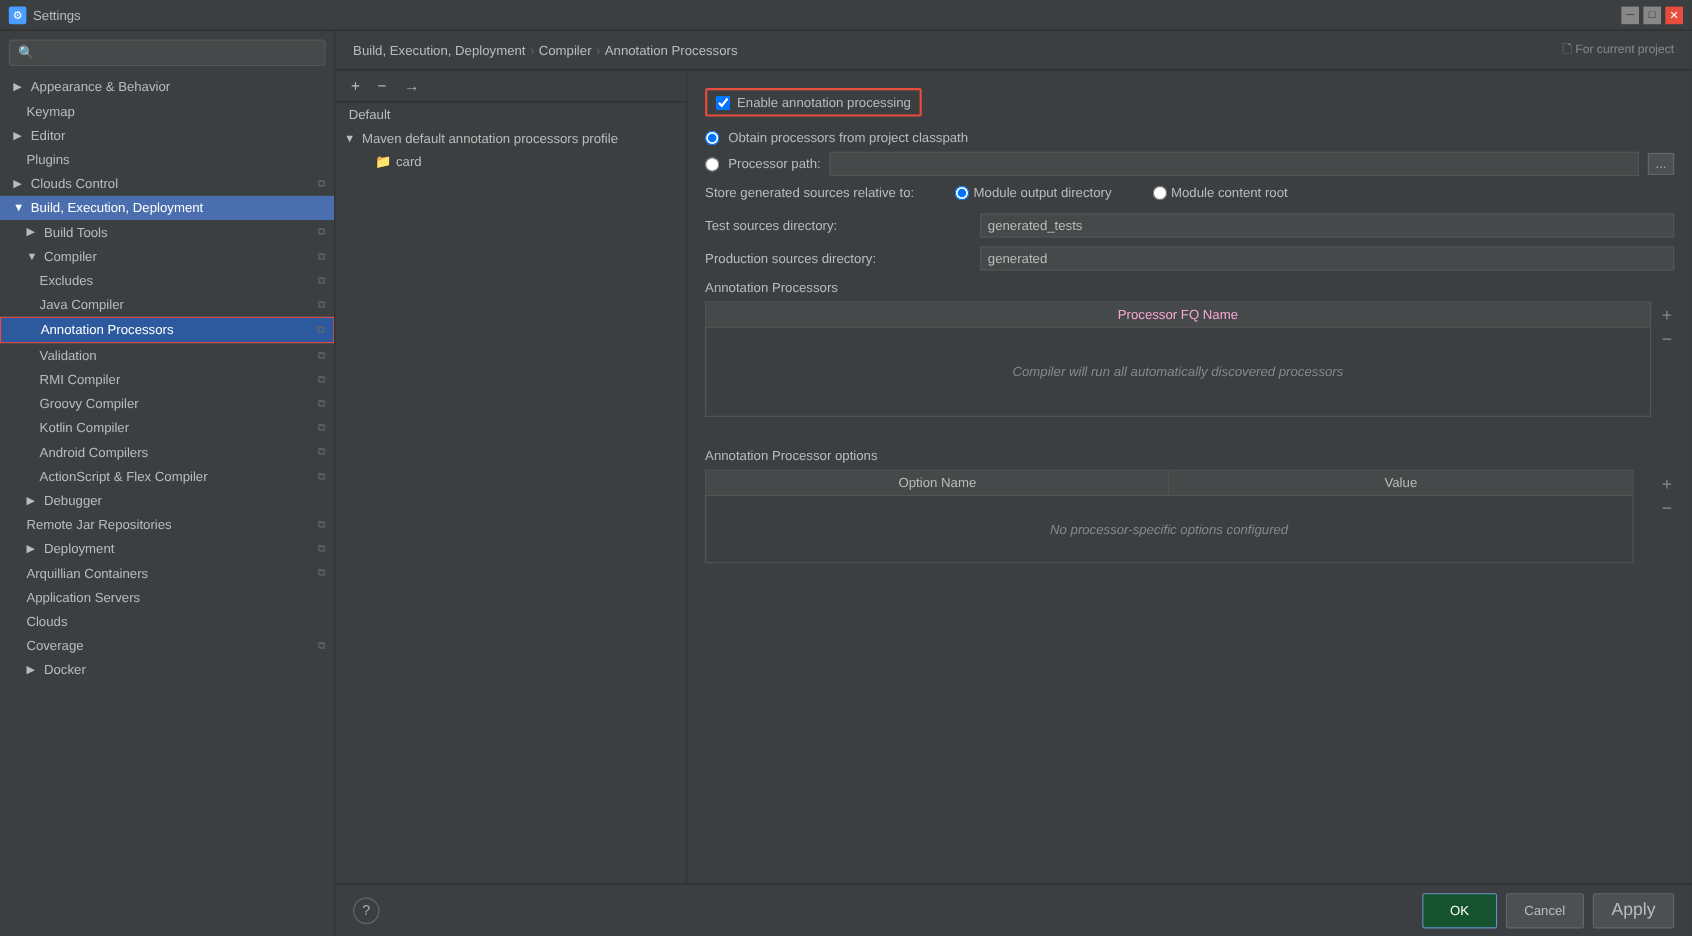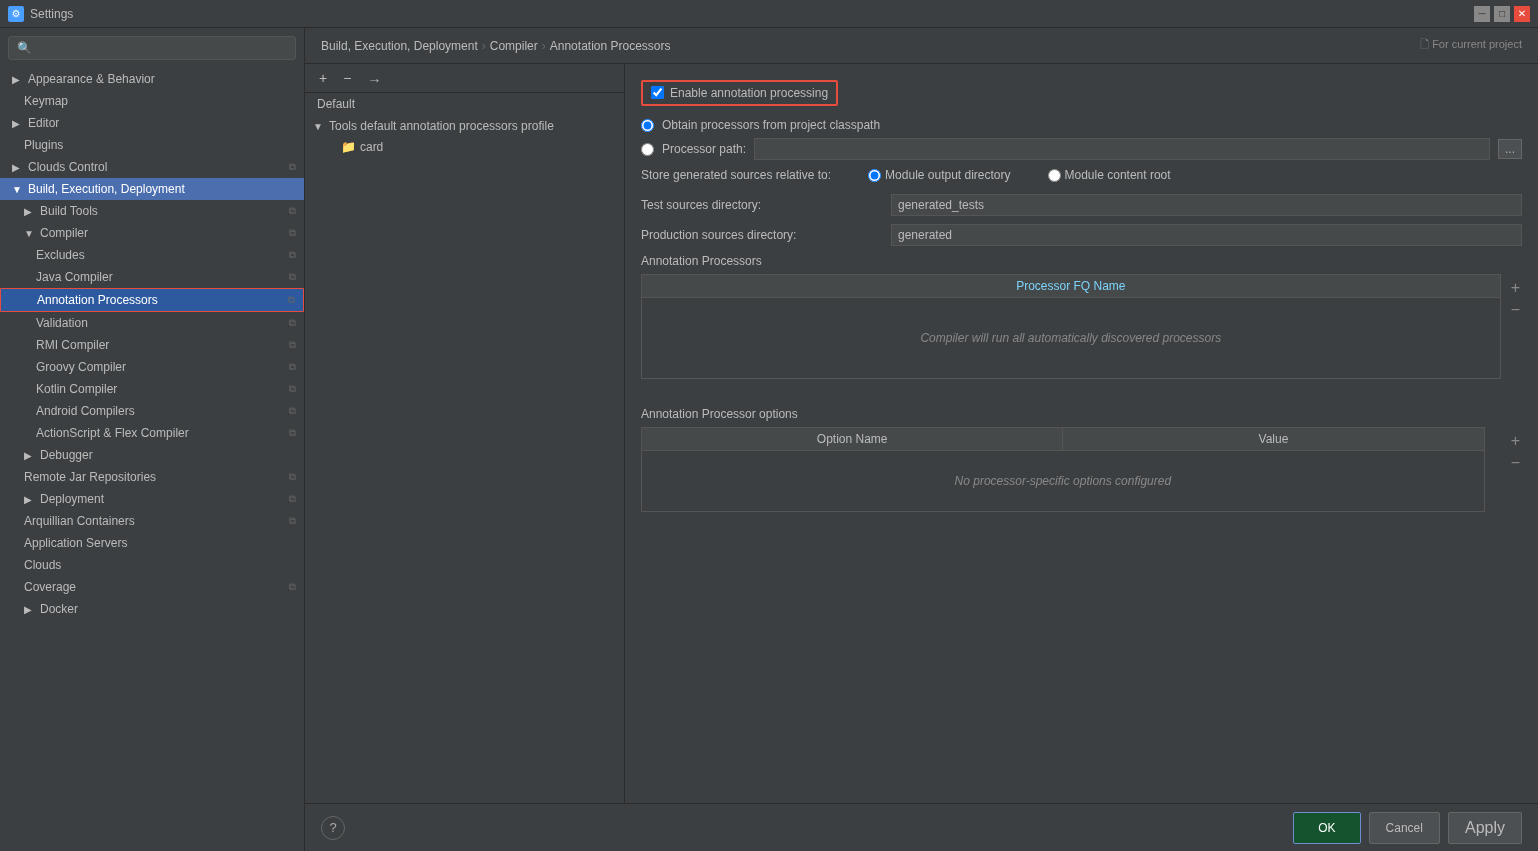--- a/index.html
+++ b/index.html
@@ -153,21 +153,21 @@
     .enable-processing-row {
       display: flex;
       align-items: center;
       margin-bottom: 12px;
     }
     .checkbox-highlight {
       border: 2px solid #e74c3c;
       padding: 4px 8px;
       border-radius: 2px;
       display: flex;
-      align-items: flex-start;
+      align-items: flex-end;
       gap: 6px;
     }
     .checkbox-highlight input[type=checkbox] { cursor: pointer; }
 
     .radio-group { margin-bottom: 8px; display: flex; flex-direction: column; gap: 6px; }
     .radio-row { display: flex; align-items: center; gap: 8px; }
     .radio-row input[type=radio] { cursor: pointer; }
     .processor-path-input { flex: 1; background: #45494a; border: 1px solid #555; color: #bbbbbb; padding: 3px 6px; font-size: 12px; }
     .browse-btn { background: #4c5052; border: 1px solid #666; color: #aaa; padding: 2px 6px; cursor: pointer; font-size: 12px; }
 
@@ -187,21 +187,21 @@
       position: relative;
     }
     .table-header {
       background: #45494a;
       display: flex;
       align-items: center;
       border-bottom: 1px solid #555;
     }
     .table-header-cell {
       padding: 4px 8px;
-      color: #7dd3fc;
+      color: #f9a8d4;
       font-size: 12px;
       flex: 1;
       text-align: center;
     }
     .table-body {
       min-height: 80px;
       display: flex;
       align-items: center;
       justify-content: center;
       color: #666;
@@ -467,21 +467,21 @@
           <button class="toolbar-btn">+</button>
           <button class="toolbar-btn">−</button>
           <button class="toolbar-btn">→</button>
         </div>
         <div class="profile-list">
           <div class="profile-item">
             <span>Default</span>
           </div>
           <div class="profile-group">
             <span class="tree-arrow">▼</span>
-            <span>Tools default annotation processors profile</span>
+            <span>Maven default annotation processors profile</span>
           </div>
           <div class="profile-child selected">
             <span class="folder-icon">📁</span>
             <span>card</span>
           </div>
         </div>
       </div>
 
       <div class="settings-panel">
 

